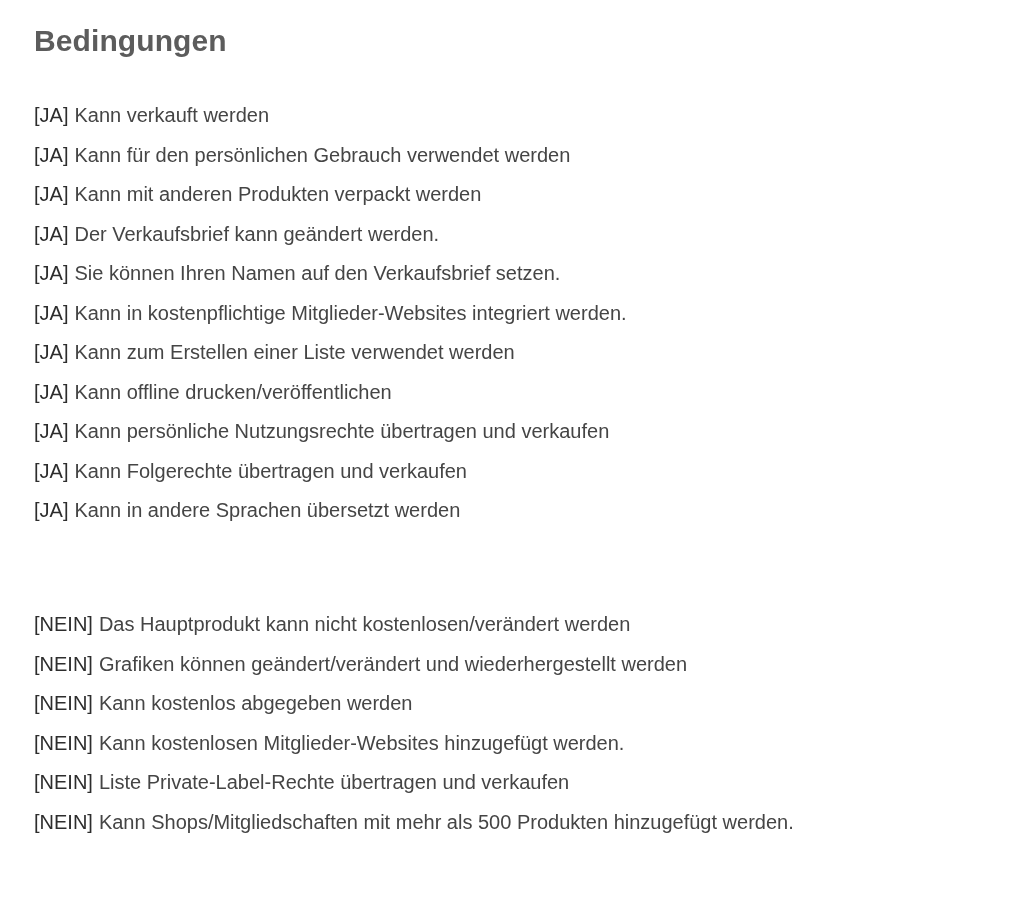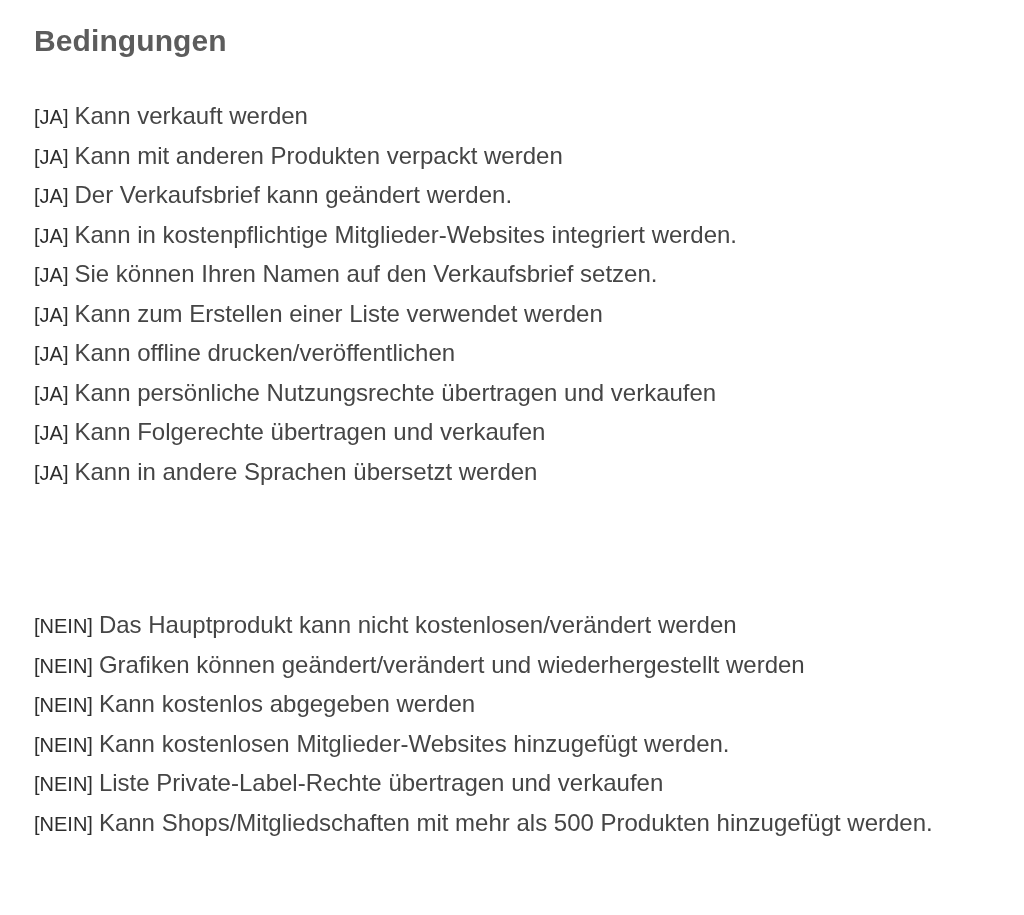--- a/index.html
+++ b/index.html
@@ -58,37 +58,38 @@
 
   .term-tag {
     font-weight: normal;
     color: #2d2d2d;
     font-size: 20px;
   }
 
   .term-text {
     font-weight: normal;
     color: #454545;
-    font-size: 24px;
+    font-size: 20px;
     padding-left: 6px;
   }
 </style>
 </head>
 <body>
 
 <div class="page">
 
   <h1 class="page-title">Bedingungen</h1>
 
   <div class="terms-block" id="yes-block">
       <div class="term-row"><span class="term-tag">[JA]</span><span class="term-text">Kann verkauft werden</span></div>
+      <div class="term-row"><span class="term-tag">[JA]</span><span class="term-text">Kann für den persönlichen Gebrauch verwendet werden</span></div>
       <div class="term-row"><span class="term-tag">[JA]</span><span class="term-text">Kann mit anderen Produkten verpackt werden</span></div>
       <div class="term-row"><span class="term-tag">[JA]</span><span class="term-text">Der Verkaufsbrief kann geändert werden.</span></div>
+      <div class="term-row"><span class="term-tag">[JA]</span><span class="term-text">Sie können Ihren Namen auf den Verkaufsbrief setzen.</span></div>
       <div class="term-row"><span class="term-tag">[JA]</span><span class="term-text">Kann in kostenpflichtige Mitglieder-Websites integriert werden.</span></div>
-      <div class="term-row"><span class="term-tag">[JA]</span><span class="term-text">Sie können Ihren Namen auf den Verkaufsbrief setzen.</span></div>
       <div class="term-row"><span class="term-tag">[JA]</span><span class="term-text">Kann zum Erstellen einer Liste verwendet werden</span></div>
       <div class="term-row"><span class="term-tag">[JA]</span><span class="term-text">Kann offline drucken/veröffentlichen</span></div>
       <div class="term-row"><span class="term-tag">[JA]</span><span class="term-text">Kann persönliche Nutzungsrechte übertragen und verkaufen</span></div>
       <div class="term-row"><span class="term-tag">[JA]</span><span class="term-text">Kann Folgerechte übertragen und verkaufen</span></div>
       <div class="term-row"><span class="term-tag">[JA]</span><span class="term-text">Kann in andere Sprachen übersetzt werden</span></div>
     </div>
 
   <div class="terms-block" id="no-block">
       <div class="term-row"><span class="term-tag">[NEIN]</span><span class="term-text">Das Hauptprodukt kann nicht kostenlosen/verändert werden</span></div>
       <div class="term-row"><span class="term-tag">[NEIN]</span><span class="term-text">Grafiken können geändert/verändert und wiederhergestellt werden</span></div>

